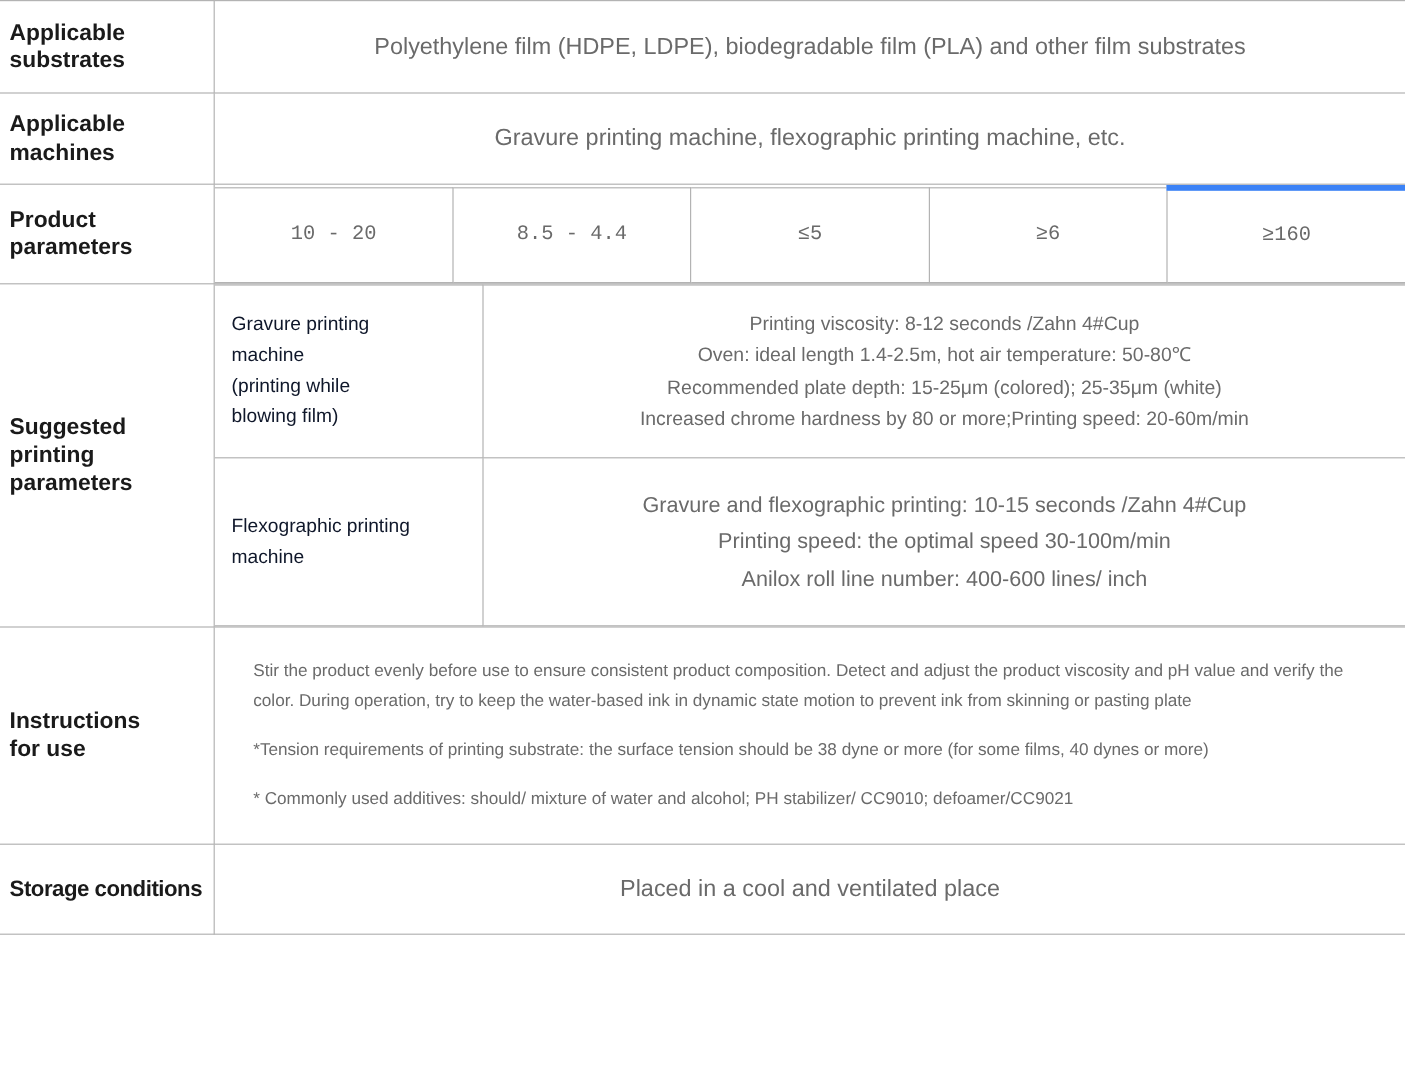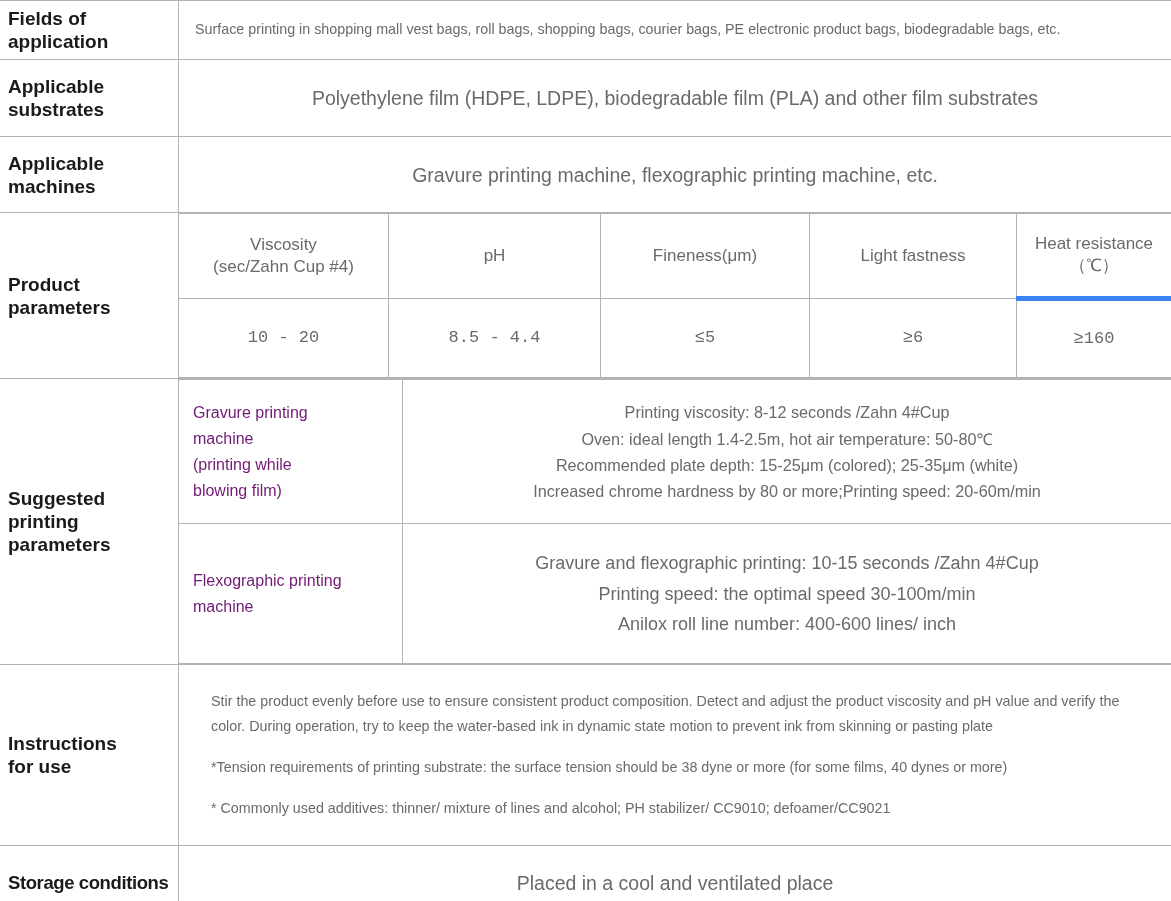--- a/index.html
+++ b/index.html
@@ -99,21 +99,21 @@
   .inner td {
     border-right: 1px solid #b3b3b3;
     vertical-align: middle;
   }
   .inner td:last-child { border-right: none; }
   .inner tr.second td {
     border-top: 1px solid #b3b3b3;
   }
   .machine-name {
     width: 201px;
-    color: #701a75;
+    color: #0f172a;
     font-size: 16px;
     line-height: 1.62;
     text-align: left;
     padding: 10px 8px 10px 14px;
     white-space: pre-line;
   }
   .machine-detail {
     text-align: center;
     color: #6a6a6a;
     font-size: 16.2px;
@@ -124,52 +124,39 @@
     font-size: 18px;
     line-height: 1.7;
   }
   .machine-detail div { white-space: nowrap; }
 </style>
 </head>
 <body>
 
 <table class="spec-table">
   <tbody>
-    <tr>
-      <th class="label-cell">Fields of
-application</th>
-      <td class="content-cell c-small">Surface printing in shopping mall vest bags, roll bags, shopping bags, courier bags, PE electronic product bags, biodegradable bags, etc.</td>
-    </tr>
 
     <tr>
       <th class="label-cell">Applicable
 substrates</th>
       <td class="content-cell c-center" style="height:60px">Polyethylene film (HDPE, LDPE), biodegradable film (PLA) and other film substrates</td>
     </tr>
 
     <tr>
       <th class="label-cell">Applicable
 machines</th>
       <td class="content-cell c-center" style="height:59px">Gravure printing machine, flexographic printing machine, etc.</td>
     </tr>
 
     <tr>
       <th class="label-cell">Product
 parameters</th>
       <td class="nested-cell">
         <table class="sub">
           <tbody>
-            <tr class="sub-head">
-              <td style="width:201px; white-space:pre-line">Viscosity
-(sec/Zahn Cup #4)</td>
-              <td style="width:203px">pH</td>
-              <td style="width:200px">Fineness(μm)</td>
-              <td style="width:198px">Light fastness</td>
-              <td>Heat resistance（℃）</td>
-            </tr>
             <tr class="sub-values second">
               <td style="border-top:1px solid #b3b3b3">10 - 20</td>
               <td style="border-top:1px solid #b3b3b3">8.5 - 4.4</td>
               <td style="border-top:1px solid #b3b3b3">≤5</td>
               <td style="border-top:1px solid #b3b3b3">≥6</td>
               <td style="border-top:5px solid #3b82f6">≥160</td>
             </tr>
           </tbody>
         </table>
       </td>
@@ -208,21 +195,21 @@
       </td>
     </tr>
 
 
     <tr>
       <th class="label-cell">Instructions
 for use</th>
       <td class="content-cell c-para" style="height:144px">
         <p>Stir the product evenly before use to ensure consistent product composition. Detect and adjust the product viscosity and pH value and verify the color. During operation, try to keep the water-based ink in dynamic state motion to prevent ink from skinning or pasting plate</p>
         <p>*Tension requirements of printing substrate: the surface tension should be 38 dyne or more (for some films, 40 dynes or more)</p>
-        <p>* Commonly used additives: thinner/ mixture of lines and alcohol; PH stabilizer/ CC9010; defoamer/CC9021</p>
+        <p>* Commonly used additives: should/ mixture of water and alcohol; PH stabilizer/ CC9010; defoamer/CC9021</p>
       </td>
     </tr>
 
     <tr>
       <th class="label-cell tight">Storage conditions</th>
       <td class="content-cell c-center" style="height:58px">Placed in a cool and ventilated place</td>
     </tr>
 
   </tbody>
 </table>

